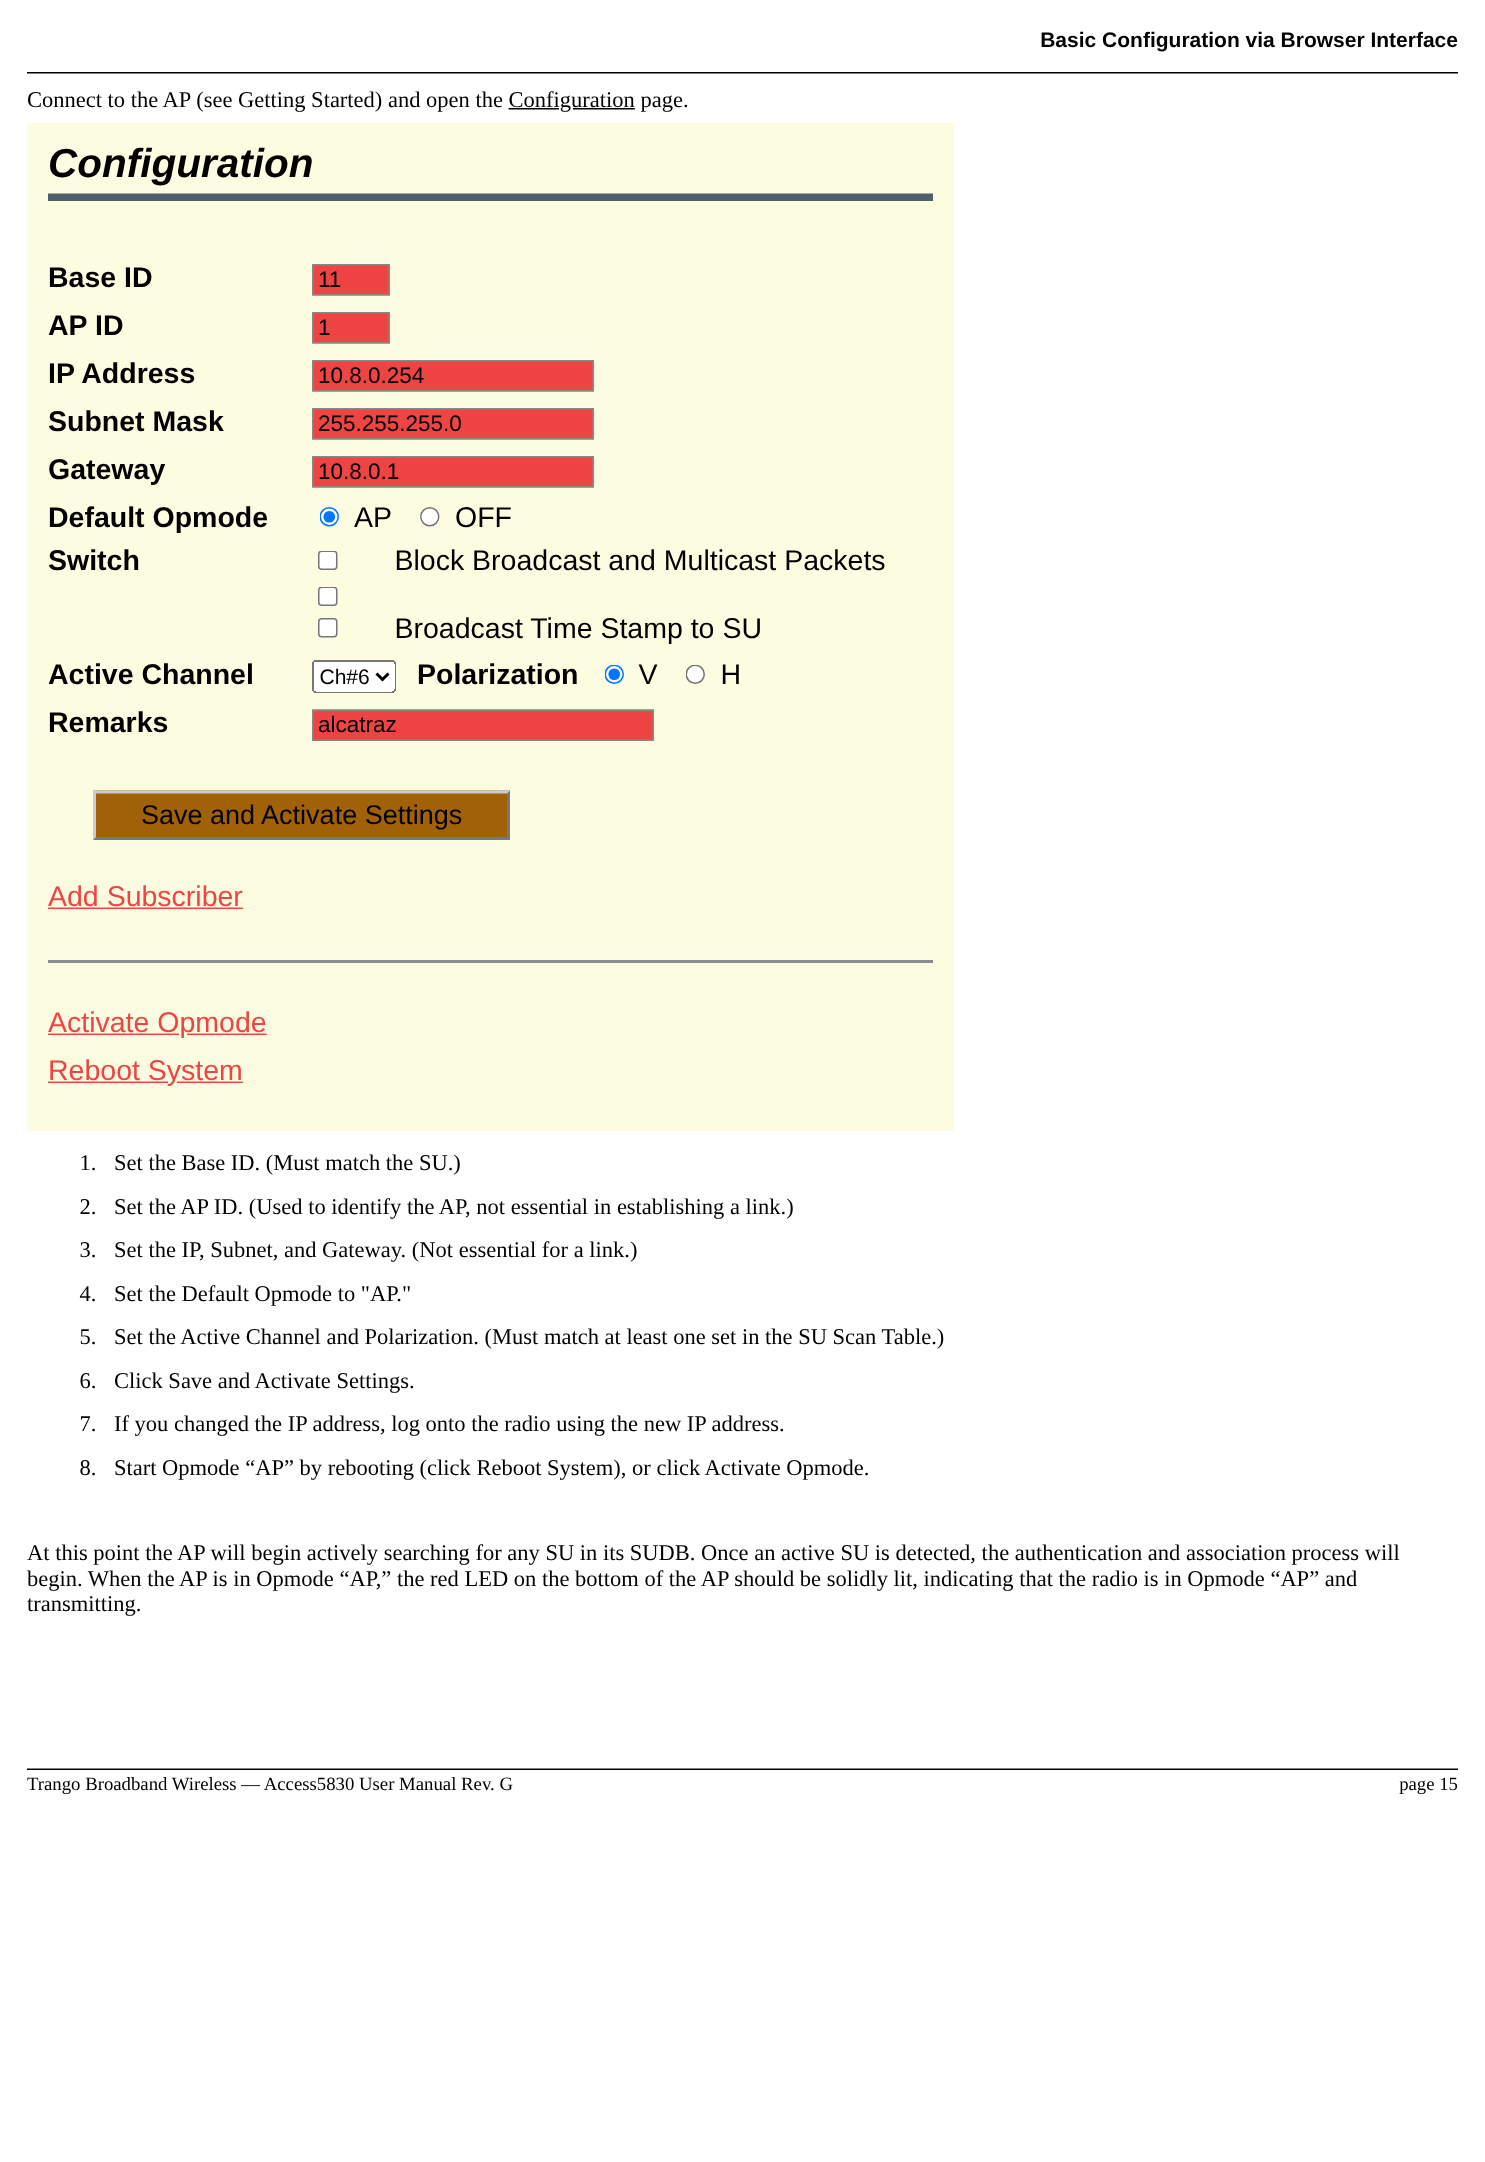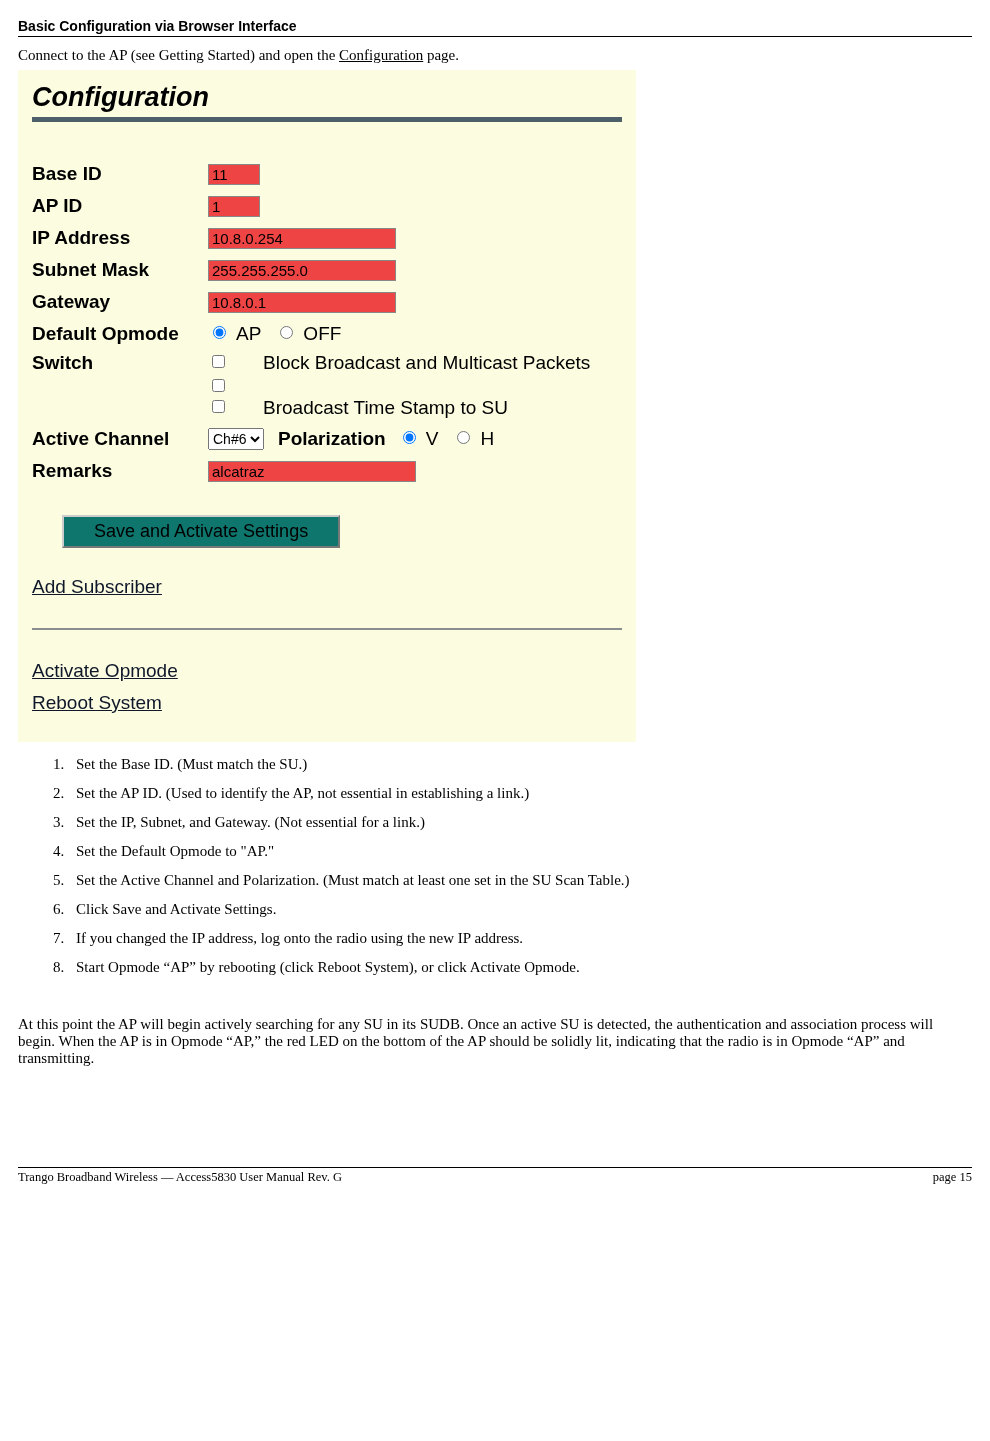--- a/index.html
+++ b/index.html
@@ -7,22 +7,23 @@
     font-size: 15px;
     margin: 18px 18px 10px 18px;
     width: 954px;
     color: #000;
   }
   .page-head {
     font-family: Tahoma, Verdana, sans-serif;
     font-weight: bold;
     font-size: 14px;
     border-bottom: 1.5px solid #000;
-    padding-bottom: 2px;
+    padding-bottom: 14px;
     margin-bottom: 10px;
+    text-align: right;
   }
   .intro {
     margin-bottom: 6px;
   }
   .intro .u { text-decoration: underline; }
   .screenshot {
     width: 618px;
     background: #fcfce0;
     border: none;
     padding: 12px 14px 18px 14px;
@@ -58,21 +59,21 @@
   .text-input {
     font-family: Arial, Helvetica, sans-serif;
     font-size: 15px;
     padding: 1px 3px;
     border: 1px solid #888;
     background: #ef4444;
     box-sizing: border-box;
   }
   .ti-short { width: 52px; }
   .ti-med { width: 188px; }
-  .ti-long { width: 208px; }
+  .ti-long { width: 228px; }
   .radio-wrap, .check-wrap {
     display: inline-flex;
     font-size: 19px;
     font-family: Arial, Helvetica, sans-serif;
     margin-right: 14px;
   }
   .rad, .chk {
     width: 13px;
     height: 13px;
     margin-right: 10px;
@@ -91,25 +92,25 @@
     font-weight: bold;
     font-size: 19px;
     font-family: Arial, Helvetica, sans-serif;
     margin: 0 12px 0 14px;
   }
   .big-button {
     margin: 26px 0 18px 30px;
     font-family: Arial, Helvetica, sans-serif;
     font-size: 18px;
     padding: 4px 30px;
-    background: #0f766e;
+    background: #a16207;
     border: 2px outset #ccc;
   }
   .link-line {
-    color: #0f172a;
+    color: #ef4444;
     font-size: 19px;
     text-decoration: underline;
     font-family: Arial, Helvetica, sans-serif;
     margin: 10px 0 10px 0;
     cursor: pointer;
   }
   .thin-rule {
     height: 2px;
     background: #8a8d8f;
     margin: 30px 0 30px 0;

